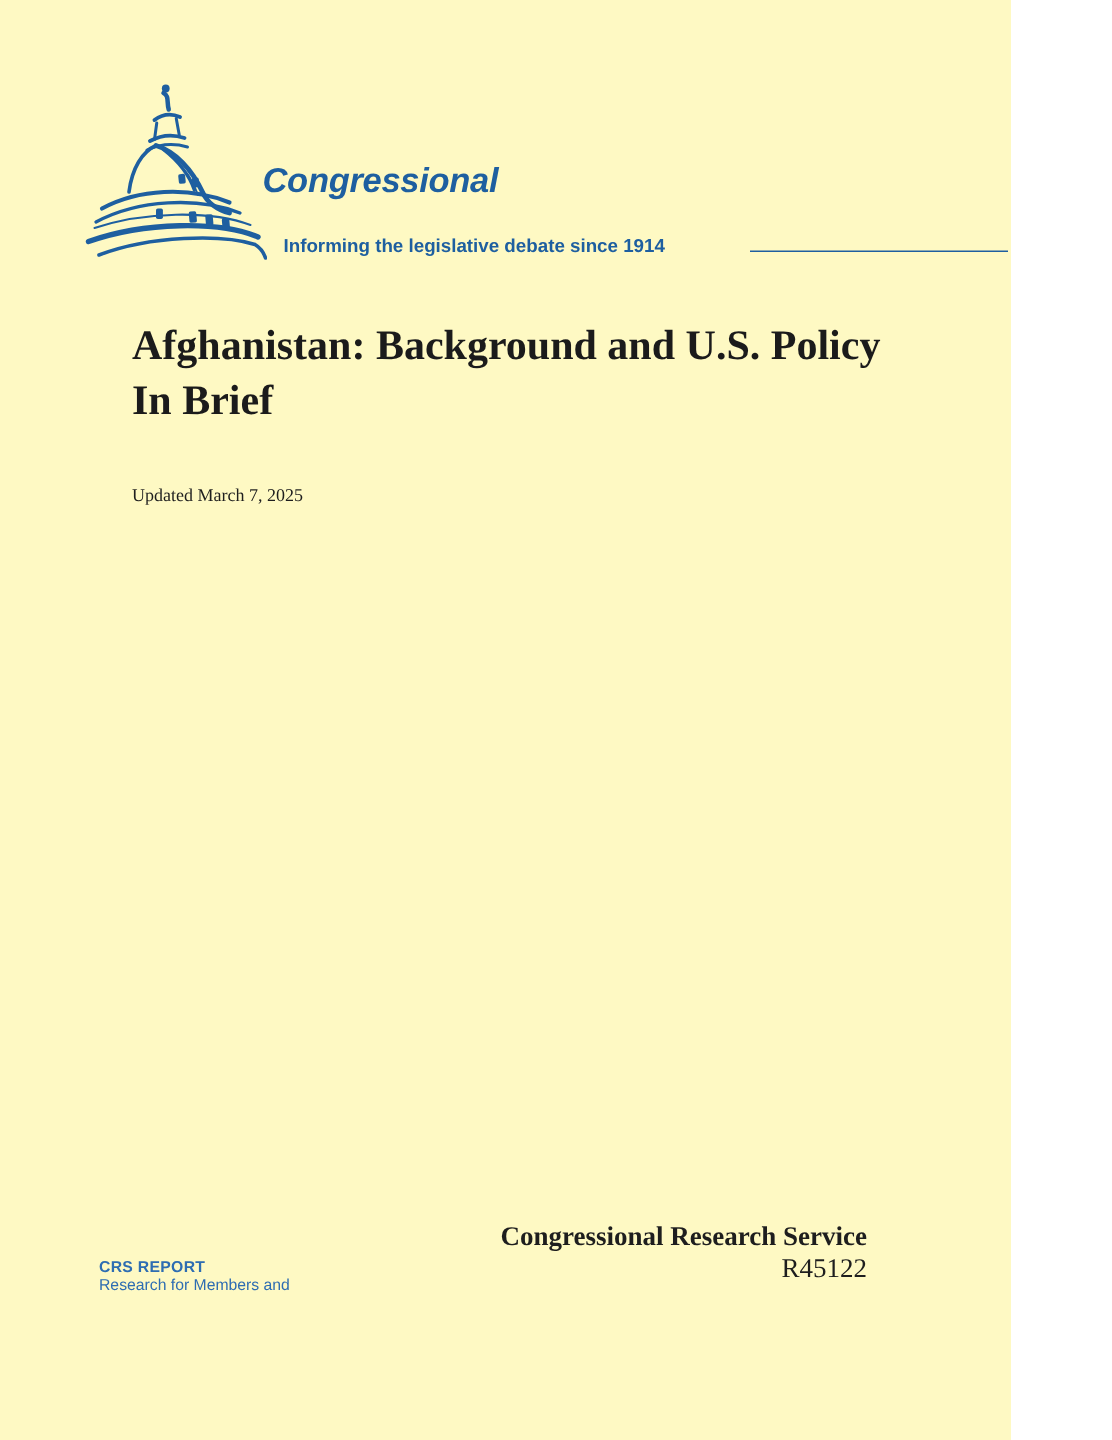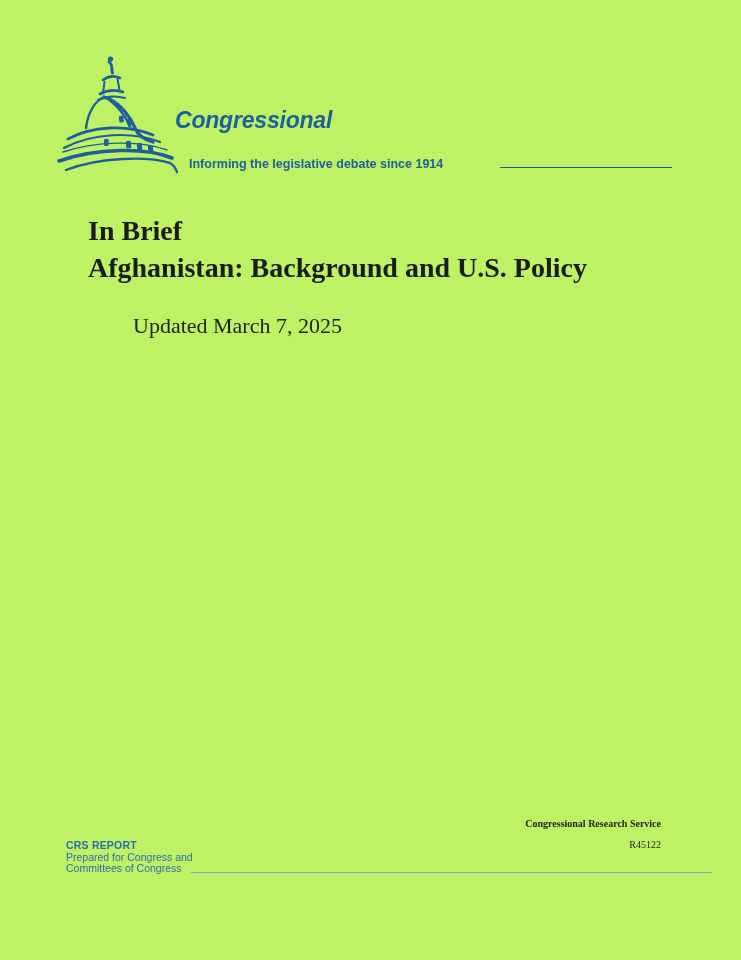--- a/index.html
+++ b/index.html
@@ -1,21 +1,21 @@
 <!DOCTYPE html>
 <html><head>
 <meta charset="utf-8">
 <style>
   * { margin: 0; padding: 0; box-sizing: border-box; }
   html, body { background: #ffffff; }
   .page {
     position: relative;
-    width: 741px;
+    width: 674px;
     height: 960px;
-    background: #bef264;
+    background: #fef9c3;
     overflow: hidden;
     font-family: "Liberation Serif", serif;
   }
 
   
   .dome-svg {
     position: absolute;
     left: 56px;
     top: 50px;
     width: 122px;
@@ -62,33 +62,32 @@
     top: 212px;
     width: 580px;
     font-weight: 700;
     font-size: 28px;
     line-height: 37px;
     color: #1b1b1b;
   }
   .updated-date {
     position: absolute;
     left: 88px;
-    top: 313px;
-    font-size: 22px;
+    top: 323px;
+    font-size: 12px;
     color: #1e1e1e;
-    margin-left: 45px;
   }
 
   
   .footer-right {
     position: absolute;
-    right: 80px;
+    right: 96px;
     top: 814px;
     text-align: right;
-    font-size: 10px;
+    font-size: 18px;
     line-height: 20.5px;
     color: #1e1e1e;
   }
   .footer-right .org { font-weight: 700; }
   .footer-right .url { text-decoration: none; color: #1e1e1e; }
 
   
   .footer-left {
     position: absolute;
     left: 66px;
@@ -147,33 +146,29 @@
       <div class="org-line">Congressional</div>
     </div>
 
     <div class="tagline-row">
       <span>Informing the legislative debate since 1914</span>
       <span class="tagline-rule"></span>
     </div>
   </header>
 
   <h1 class="report-title">
+    <div>Afghanistan: Background and U.S. Policy</div>
     <div>In Brief</div>
-    <div>Afghanistan: Background and U.S. Policy</div>
   </h1>
 
   <div class="updated-date">Updated March 7, 2025</div>
 
   <div class="footer-right">
     <div class="org">Congressional Research Service</div>
     <div>R45122</div>
   </div>
 
   <div class="footer-left">
     <div class="label">CRS REPORT</div>
-    <div>Prepared for Congress and</div>
-    <div class="footer-rule-row">
-      <span>Committees of Congress</span>
-      <span class="footer-rule"></span>
-    </div>
+    <div>Research for Members and</div>
   </div>
 
 </div>
 
 </body></html>

